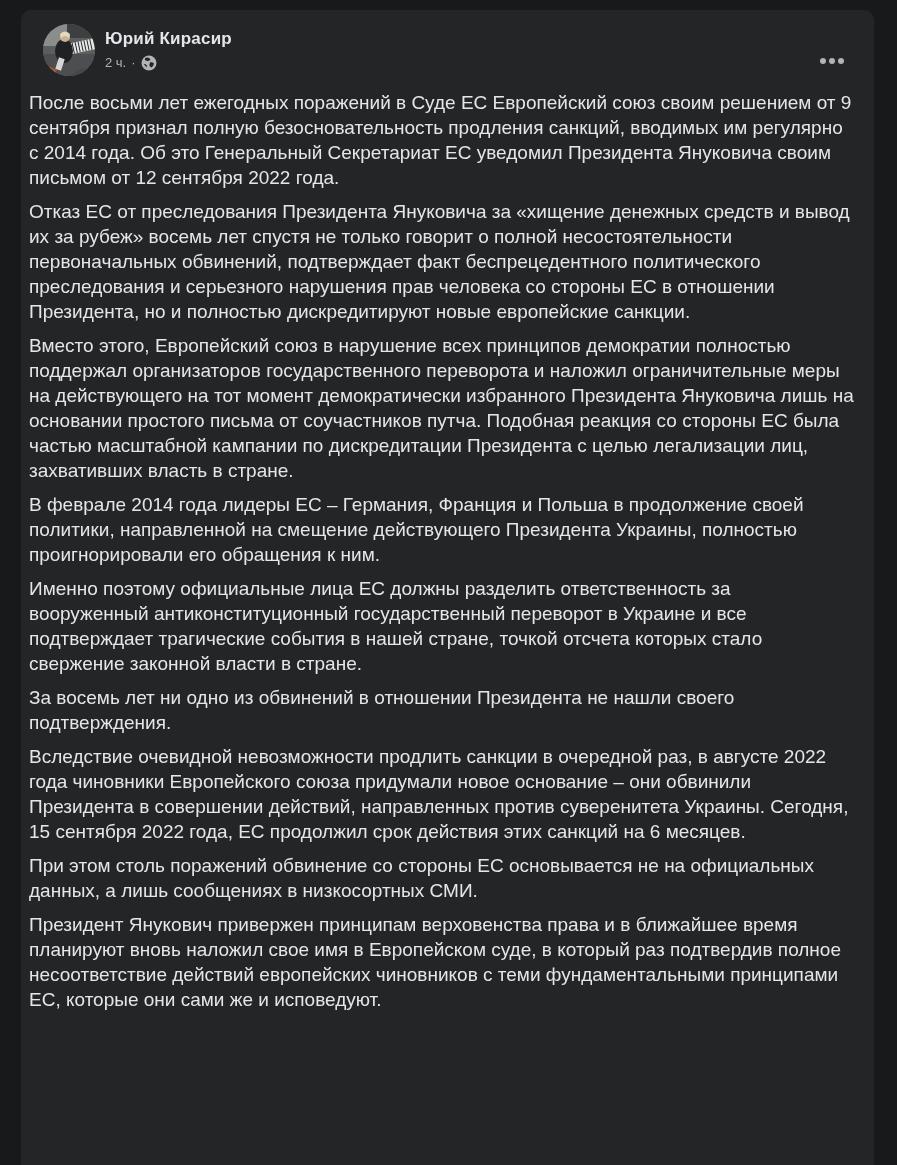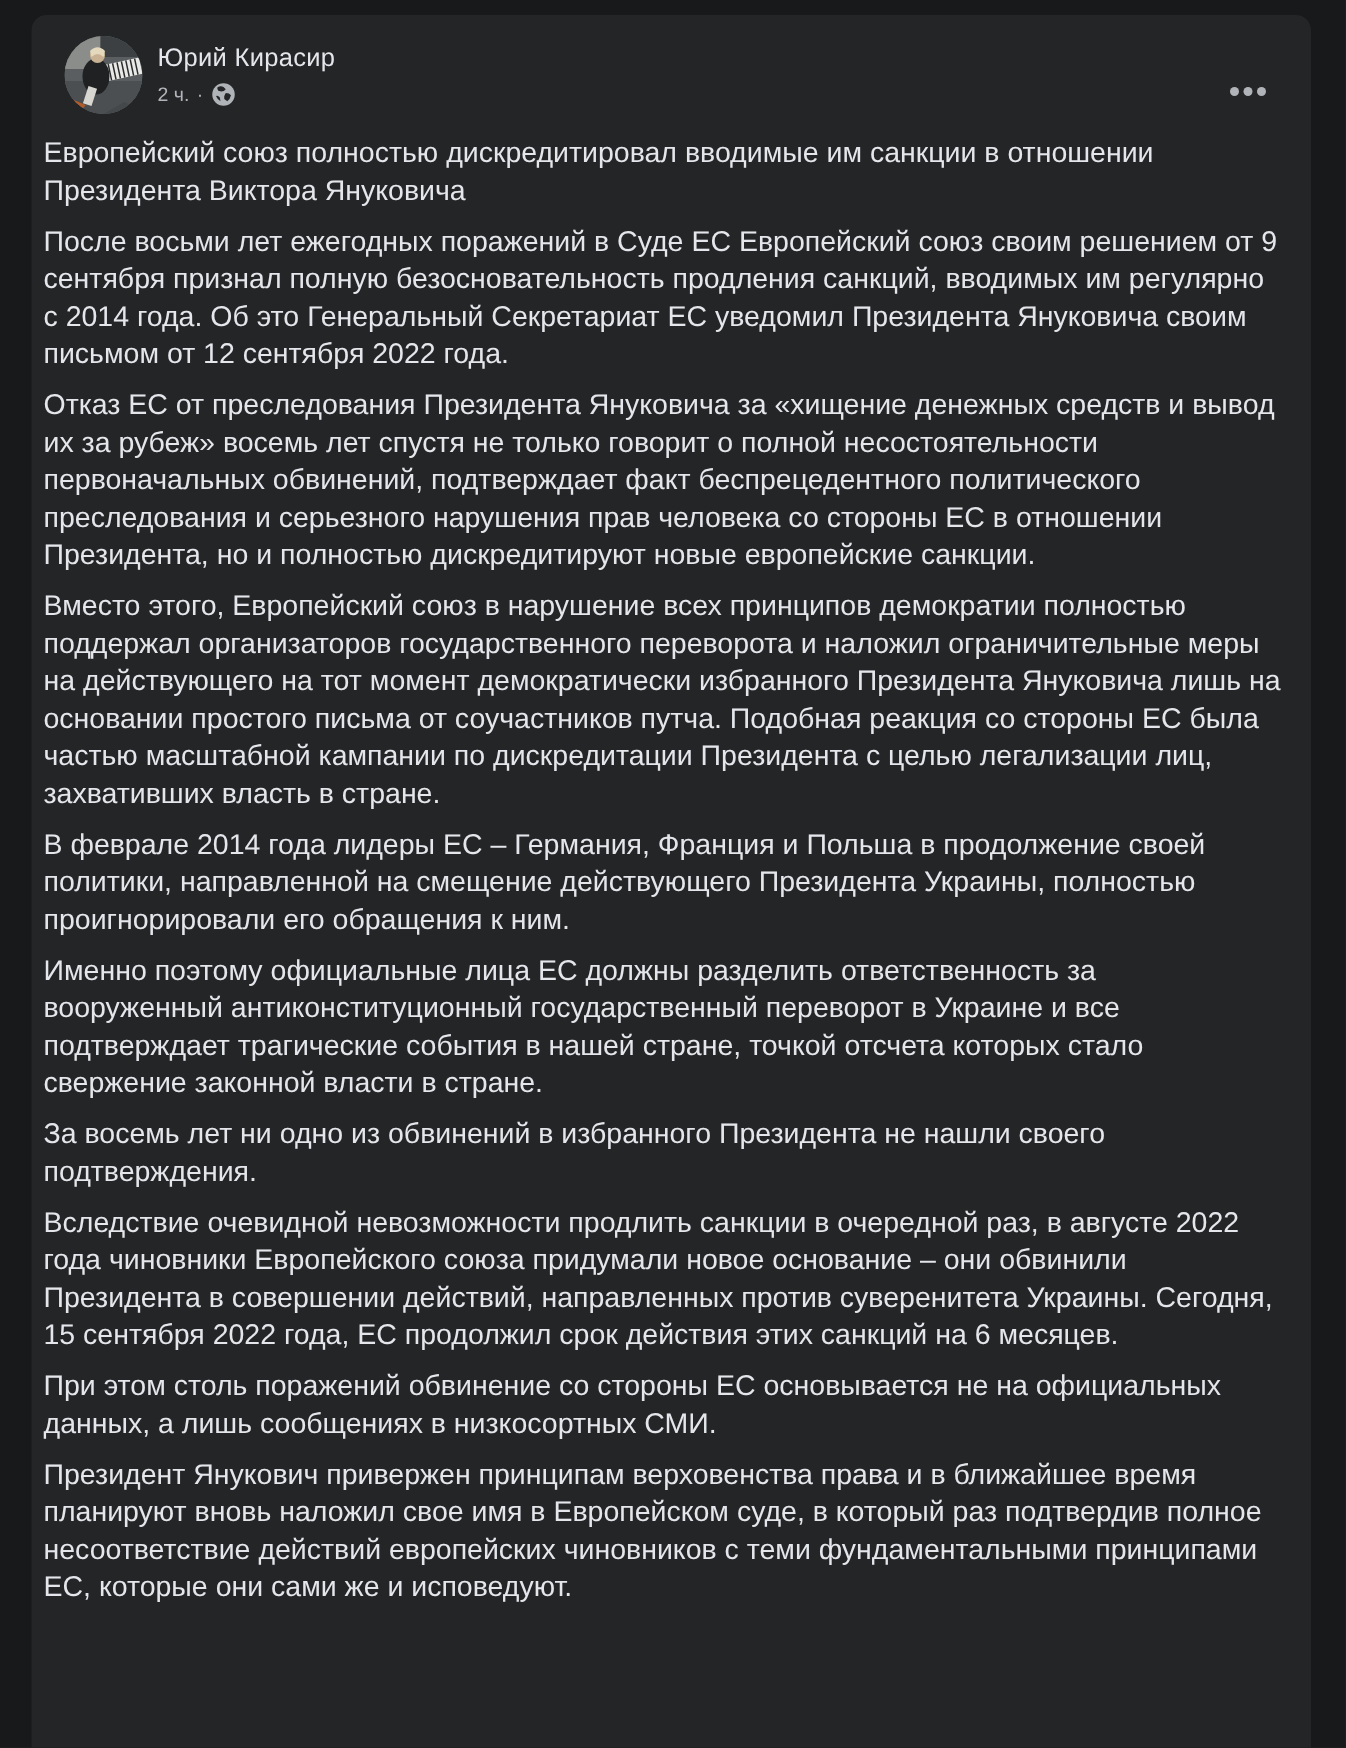--- a/index.html
+++ b/index.html
@@ -35,21 +35,21 @@
     border-radius:50%;
     overflow:hidden;
     background:#54585a;
     cursor:pointer;
   }
   .avatar svg{display:block;width:100%;height:100%;}
   .author-name{
     position:absolute;
     left:84px; top:19px;
     font-size:17px;
-    font-weight:400;
+    font-weight:700;
     color:var(--text-primary);
     letter-spacing:.2px;
     cursor:pointer;
   }
   .meta-row{
     position:absolute;
     left:84px; top:45px;
     display:flex;
     align-items:flex-start;
     gap:5px;
@@ -122,25 +122,24 @@
     </div>
 
     <button class="menu-button" aria-label="menu">
       <i></i>
         <i></i>
         <i></i>
     </button>
   </div>
 
   <div class="post-text">
-      <p class="post-paragraph">Европейский союз полностью дискредитировал вводимые им санкции в отношении Президента Виктора Януковича</p>
       <p class="post-paragraph">После восьми лет ежегодных поражений в Суде ЕС Европейский союз своим решением от 9 сентября признал полную безосновательность продления санкций, вводимых им регулярно с 2014 года. Об это Генеральный Секретариат ЕС уведомил Президента Януковича своим письмом от 12 сентября 2022 года.</p>
       <p class="post-paragraph">Отказ ЕС от преследования Президента Януковича за «хищение денежных средств и вывод их за рубеж» восемь лет спустя не только говорит о полной несостоятельности первоначальных обвинений, подтверждает факт беспрецедентного политического преследования и серьезного нарушения прав человека со стороны ЕС в отношении Президента, но и полностью дискредитируют новые европейские санкции.</p>
       <p class="post-paragraph">Вместо этого, Европейский союз в нарушение всех принципов демократии полностью поддержал организаторов государственного переворота и наложил ограничительные меры на действующего на тот момент демократически избранного Президента Януковича лишь на основании простого письма от соучастников путча. Подобная реакция со стороны ЕС была частью масштабной кампании по дискредитации Президента с целью легализации лиц, захвативших власть в стране.</p>
       <p class="post-paragraph">В феврале 2014 года лидеры ЕС – Германия, Франция и Польша в продолжение своей политики, направленной на смещение действующего Президента Украины, полностью проигнорировали его обращения к ним.</p>
       <p class="post-paragraph">Именно поэтому официальные лица ЕС должны разделить ответственность за вооруженный антиконституционный государственный переворот в Украине и все подтверждает трагические события в нашей стране, точкой отсчета которых стало свержение законной власти в стране.</p>
-      <p class="post-paragraph">За восемь лет ни одно из обвинений в избранного Президента не нашли своего подтверждения.</p>
+      <p class="post-paragraph">За восемь лет ни одно из обвинений в отношении Президента не нашли своего подтверждения.</p>
       <p class="post-paragraph">Вследствие очевидной невозможности продлить санкции в очередной раз, в августе 2022 года чиновники Европейского союза придумали новое основание – они обвинили Президента в совершении действий, направленных против суверенитета Украины. Сегодня, 15 сентября 2022 года, ЕС продолжил срок действия этих санкций на 6 месяцев.</p>
       <p class="post-paragraph">При этом столь поражений обвинение со стороны ЕС основывается не на официальных данных, а лишь сообщениях в низкосортных СМИ.</p>
       <p class="post-paragraph">Президент Янукович привержен принципам верховенства права и в ближайшее время планируют вновь наложил свое имя в Европейском суде, в который раз подтвердив полное несоответствие действий европейских чиновников с теми фундаментальными принципами ЕС, которые они сами же и исповедуют.</p>
     </div>
 
 </div>
 
 </body></html>

